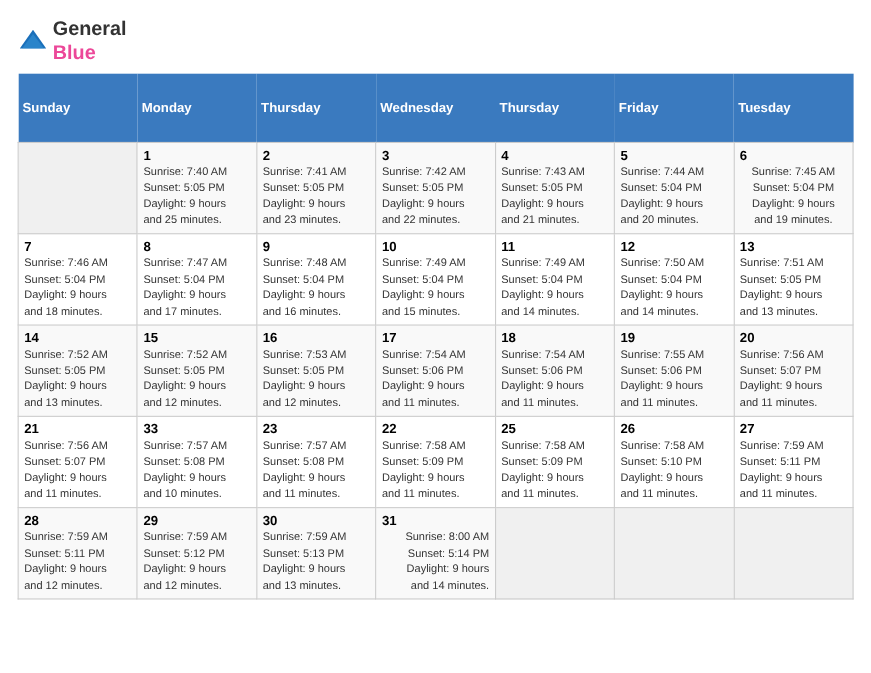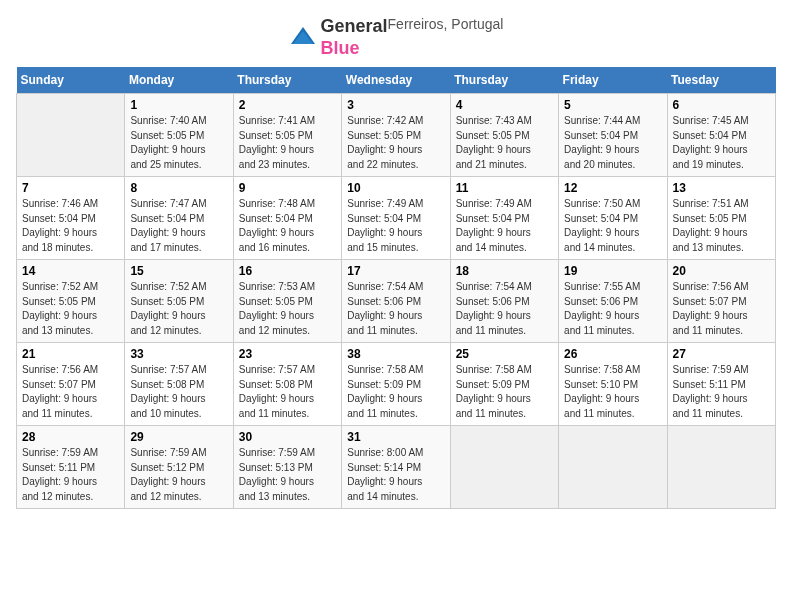--- a/index.html
+++ b/index.html
@@ -6,22 +6,23 @@
     body {
       font-family: Arial, sans-serif;
       background: #fff;
       width: 792px;
       min-height: 612px;
       padding: 16px;
     }
     .header-row {
       display: flex;
       align-items: flex-start;
-      justify-content: center;
+      justify-content: space-between;
       margin-bottom: 8px;
+      flex-direction: column;
     }
     .logo {
       display: flex;
       align-items: center;
       gap: 4px;
     }
     .logo-text {
       font-size: 18px;
       line-height: 1.2;
     }
@@ -44,21 +45,21 @@
       color: #555;
     }
     table {
       width: 100%;
       border-collapse: collapse;
       font-size: 10.5px;
     }
     thead tr th {
       background-color: #3a7abf;
       color: #fff;
-      padding: 6px 4px;
+      padding: 24px 4px;
       text-align: left;
       font-size: 12px;
       font-weight: bold;
     }
     tbody tr td {
       border: 1px solid #ccc;
       padding: 4px 5px;
       vertical-align: top;
       width: 14.28%;
       min-height: 80px;
@@ -90,21 +91,20 @@
     <svg class="logo-icon" viewBox="0 0 28 28">
       <polygon points="14,3 26,20 2,20" fill="#1a6fba"></polygon>
       <polygon points="14,7 24,20 4,20" fill="#3a9ad9" opacity="0.5"></polygon>
     </svg>
     <div class="logo-text">
       <span class="logo-general">General</span><br>
       <span class="logo-blue">Blue</span>
     </div>
   </div>
   <div class="title-block">
-    <div class="calendar-subtitle">Ferreiros, Portugal</div>
   </div>
 </div>
 
 <table>
   <thead>
     <tr id="weekday-header">
     <th>Sunday</th>
         <th>Monday</th>
         <th>Thursday</th>
         <th>Wednesday</th>
@@ -146,21 +146,21 @@
         </td>
         <td>
           <span class="day-number">5</span>
           <div class="day-info" style="white-space: pre-line;">Sunrise: 7:44 AM
 Sunset: 5:04 PM
 Daylight: 9 hours
 and 20 minutes.</div>
         </td>
         <td>
           <span class="day-number">6</span>
-          <div class="day-info" style="white-space: pre-line;">Sunrise: 7:45 AM
+          <div class="day-info" style="white-space: pre-line; text-align: center;">Sunrise: 7:45 AM
 Sunset: 5:04 PM
 Daylight: 9 hours
 and 19 minutes.</div>
         </td>
       </tr>
       <tr>
         <td>
           <span class="day-number">7</span>
           <div class="day-info" style="white-space: pre-line;">Sunrise: 7:46 AM
 Sunset: 5:04 PM
@@ -277,21 +277,21 @@
 and 10 minutes.</div>
         </td>
         <td>
           <span class="day-number">23</span>
           <div class="day-info" style="white-space: pre-line;">Sunrise: 7:57 AM
 Sunset: 5:08 PM
 Daylight: 9 hours
 and 11 minutes.</div>
         </td>
         <td>
-          <span class="day-number">38</span>
+          <span class="day-number">22</span>
           <div class="day-info" style="white-space: pre-line;">Sunrise: 7:58 AM
 Sunset: 5:09 PM
 Daylight: 9 hours
 and 11 minutes.</div>
         </td>
         <td>
           <span class="day-number">25</span>
           <div class="day-info" style="white-space: pre-line;">Sunrise: 7:58 AM
 Sunset: 5:09 PM
 Daylight: 9 hours
@@ -329,21 +329,21 @@
         </td>
         <td>
           <span class="day-number">30</span>
           <div class="day-info" style="white-space: pre-line;">Sunrise: 7:59 AM
 Sunset: 5:13 PM
 Daylight: 9 hours
 and 13 minutes.</div>
         </td>
         <td>
           <span class="day-number">31</span>
-          <div class="day-info" style="white-space: pre-line;">Sunrise: 8:00 AM
+          <div class="day-info" style="white-space: pre-line; text-align: right;">Sunrise: 8:00 AM
 Sunset: 5:14 PM
 Daylight: 9 hours
 and 14 minutes.</div>
         </td>
         <td class="empty-cell"></td>
         <td class="empty-cell"></td>
         <td class="empty-cell"></td>
       </tr>
     </tbody>
 </table>

